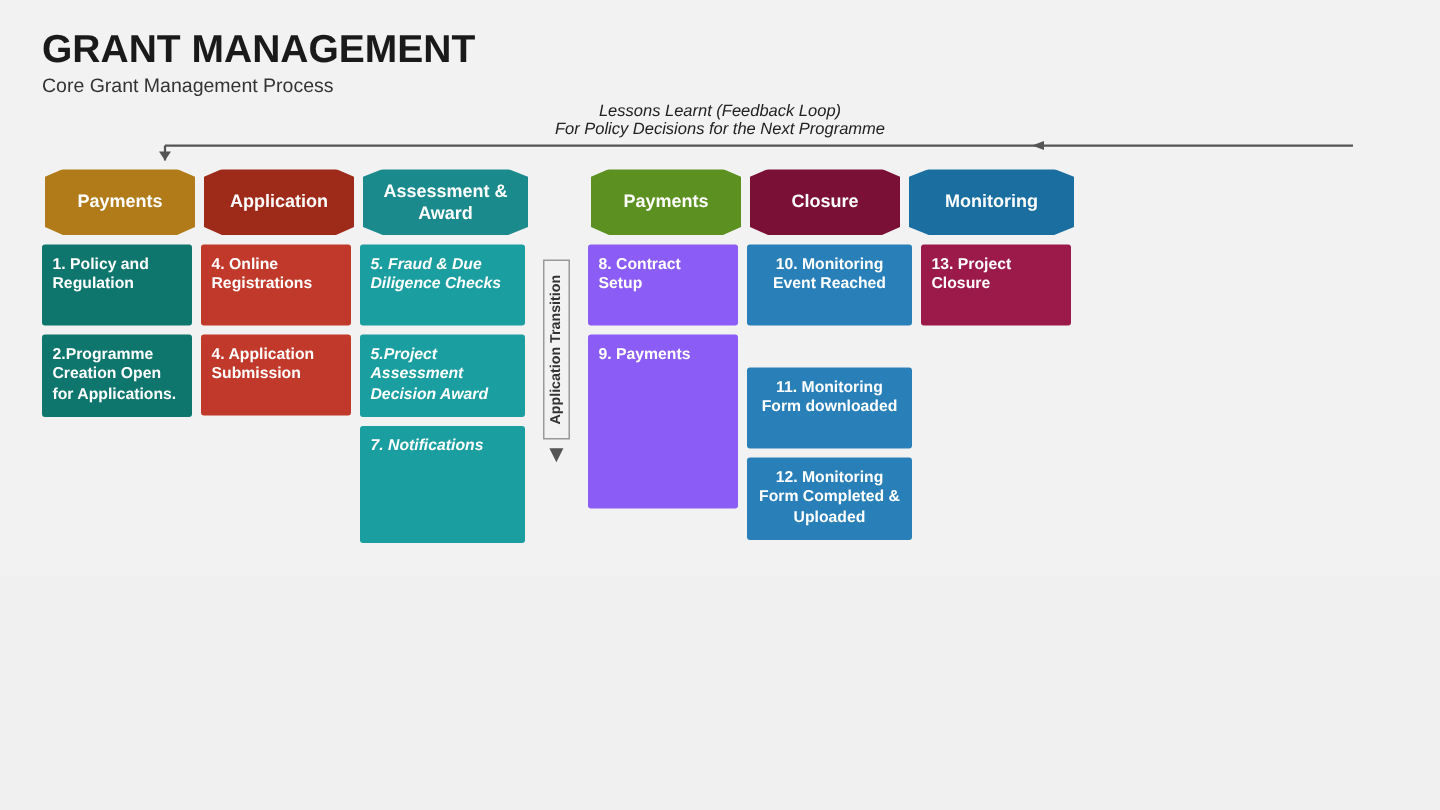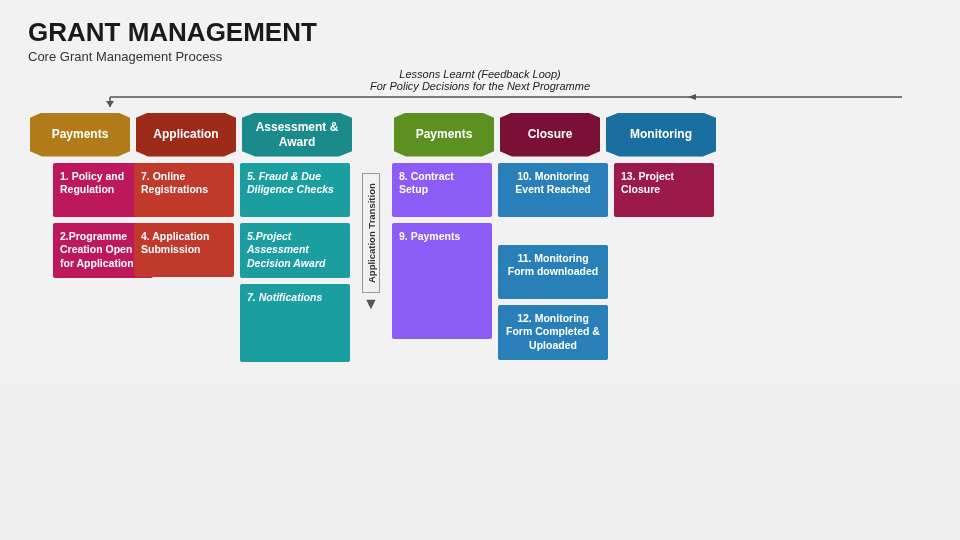--- a/index.html
+++ b/index.html
@@ -76,21 +76,21 @@
       padding: 7px 7px;
       font-size: 10.5px;
       font-weight: 600;
       color: #fff;
       line-height: 1.3;
       border-radius: 2px;
       min-height: 54px;
     }
 
     
-    .color-gold { background: #be185d; margin-left: 25px; }
+    .color-gold { background: #0f766e; }
     .color-red { background: #c0392b; }
     .color-teal { background: #1a9ea0; font-style: italic; }
     .color-green { background: #8b5cf6; }
     .color-blue { background: #2980b9; text-align: center; }
     .color-maroon { background: #9b1a4a; }
 
     .oct-gold { background: #b07b18; }
     .oct-red { background: #9e2a1a; }
     .oct-teal { background: #1a8a8c; }
     .oct-green { background: #5c9020; }
@@ -185,21 +185,21 @@
   </div>
 
   <div class="content-area">
 
     <div class="col">
       <div class="box color-gold">1. Policy and Regulation</div>
       <div class="box color-gold">2.Programme Creation Open for Applications.</div>
     </div>
 
     <div class="col">
-      <div class="box color-red">7. Online Registrations</div>
+      <div class="box color-red">4. Online Registrations</div>
       <div class="box color-red">4. Application Submission</div>
     </div>
 
     <div class="col" style="width:110px;">
       <div class="box color-teal" style="width:110px;">5. Fraud &amp; Due Diligence Checks</div>
       <div class="box color-teal" style="width:110px;">5.Project Assessment Decision Award</div>
       <div class="box color-teal teal-tall" style="width:110px;">7. Notifications</div>
     </div>
 
     <div style="display:flex; flex-direction:column; align-items:center; width:30px; flex-shrink:0;">

